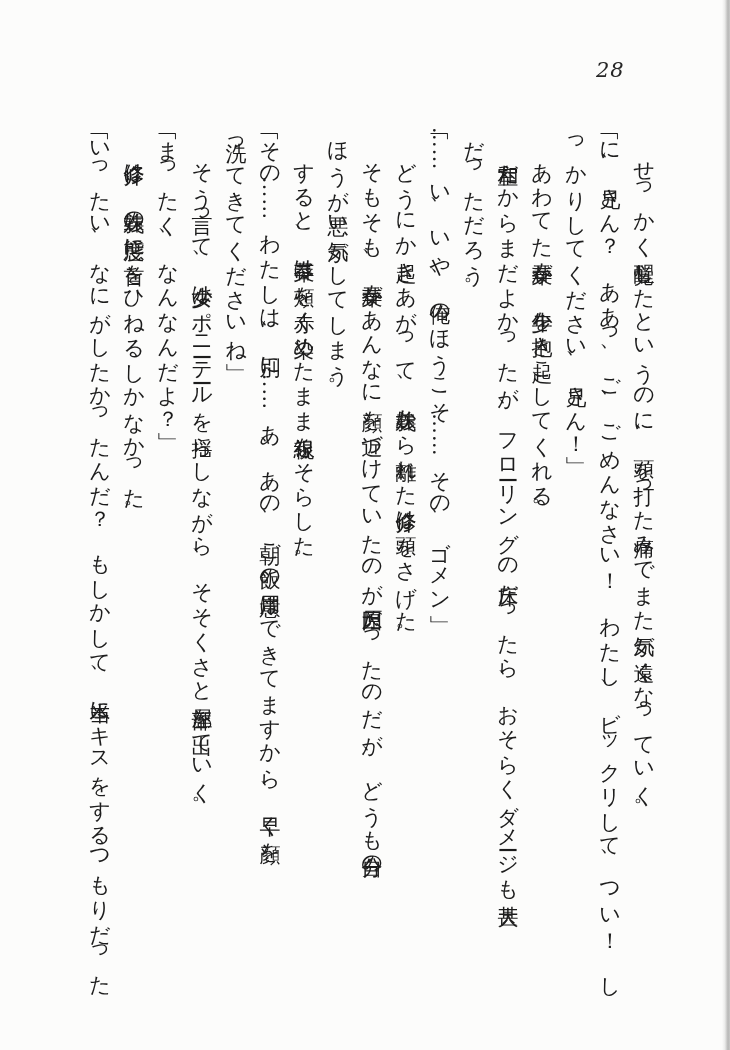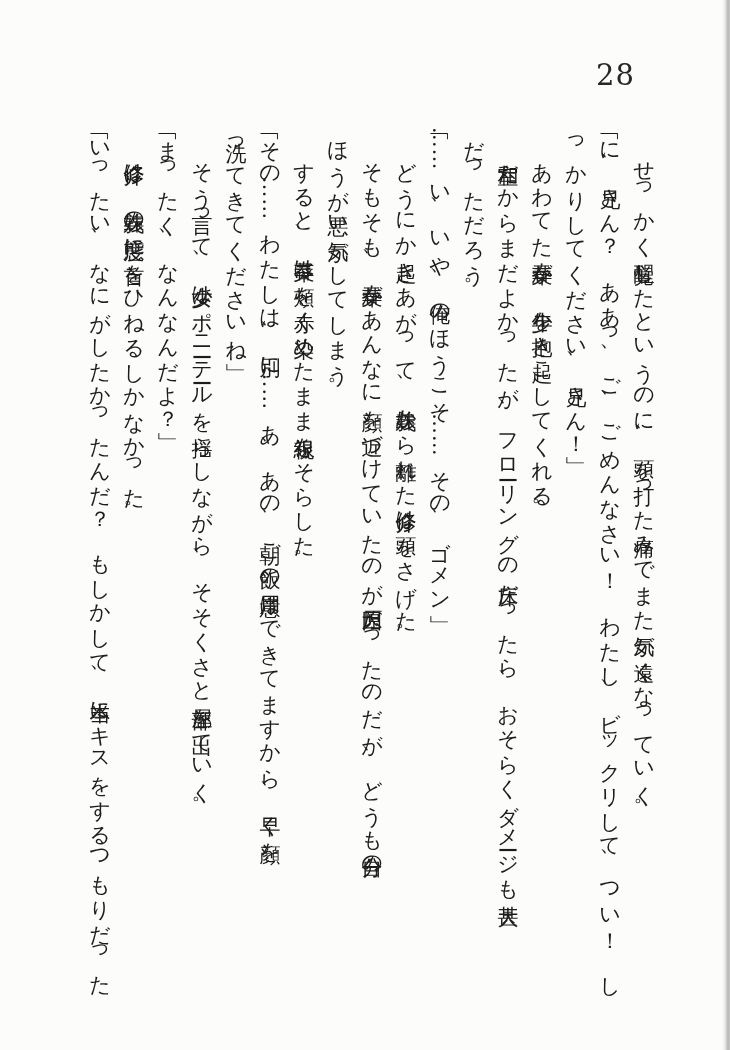--- a/index.html
+++ b/index.html
@@ -25,21 +25,22 @@
     top: 0;
     right: 0;
     width: 8px;
     height: 1050px;
     background: linear-gradient(to right, rgba(252,252,251,0) 0%, #ececeb 35%, #b7b7b6 75%, #c9c9c8 100%);
   }
   .page-number {
     position: absolute;
     top: 58px;
     left: 596px;
-    font-size: 29px;
+    font-size: 21px;
+    font-style: italic;
     color: #272727;
     letter-spacing: 1px;
   }
   .text-block {
     position: absolute;
     top: 126px;
     right: 69px;
     height: 848px;
     writing-mode: vertical-rl;
     text-orientation: mixed;

